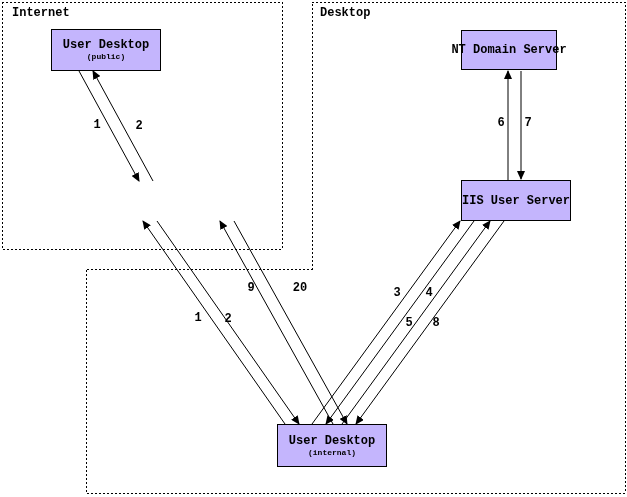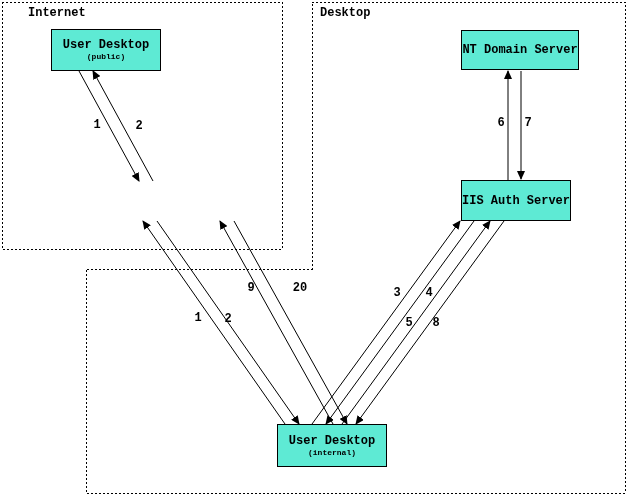--- a/index.html
+++ b/index.html
@@ -4,21 +4,21 @@
 <style>
   html,body{margin:0;padding:0;background:#fff;}
   .stage{
     position:relative;width:627px;height:497px;background:#ffffff;
     font-family:"Liberation Mono","DejaVu Sans Mono",monospace;color:#000;overflow:hidden;
   }
   .stage svg{position:absolute;left:0;top:0;}
   .zone-outline{fill:none;stroke:#000;stroke-width:1;stroke-dasharray:2 2;shape-rendering:crispEdges;}
   .edge-line{stroke:#000;stroke-width:1;fill:none;}
   .node{
-    position:absolute;border:1px solid #000;background:#5eead4;box-sizing:border-box;
+    position:absolute;border:1px solid #000;background:#c4b5fd;box-sizing:border-box;
     display:flex;flex-direction:column;align-items:center;justify-content:center;text-align:center;
   }
   .node-label{font-size:12px;line-height:14px;font-weight:bold;white-space:nowrap;}
   .node-sublabel{font-size:8px;line-height:10px;font-weight:bold;white-space:nowrap;text-align:right;}
   .node-sublabel:empty{display:none;}
   .zone-label{position:absolute;font-size:12px;line-height:14px;font-weight:bold;white-space:nowrap;}
   .edge-label{
     position:absolute;font-size:12px;line-height:12px;font-weight:bold;white-space:nowrap;
     transform:translate(-50%,-50%);
   }
@@ -47,33 +47,33 @@
         <line x1="234" y1="221" x2="347" y2="424" class="edge-line" marker-end="url(#arrowhead)"></line>
         <line x1="508" y1="180" x2="508" y2="71" class="edge-line" marker-end="url(#arrowhead)"></line>
         <line x1="521" y1="71" x2="521" y2="179" class="edge-line" marker-end="url(#arrowhead)"></line>
         <line x1="312" y1="424" x2="460" y2="221" class="edge-line" marker-end="url(#arrowhead)"></line>
         <line x1="474" y1="221" x2="326" y2="424" class="edge-line" marker-end="url(#arrowhead)"></line>
         <line x1="342" y1="424" x2="490" y2="221" class="edge-line" marker-end="url(#arrowhead)"></line>
         <line x1="504" y1="221" x2="356" y2="424" class="edge-line" marker-end="url(#arrowhead)"></line>
       </g>
   </svg>
 
-  <div class="zone-label" style="left: 12px; top: 6px; margin-left: 16px;">Internet</div>
+  <div class="zone-label" style="left: 12px; top: 6px;">Internet</div>
   <div class="zone-label" style="left: 320px; top: 6px;">Desktop</div>
 
   <div class="node" style="left: 51px; top: 29px; width: 110px; height: 42px;">
     <div class="node-label">User Desktop</div>
     <div class="node-sublabel">(public)</div>
   </div>
-  <div class="node" style="left: 461px; top: 30px; width: 118px; height: 40px;">
+  <div class="node" style="left: 461px; top: 30px; width: 96px; height: 40px;">
     <div class="node-label">NT Domain Server</div>
 
   </div>
   <div class="node" style="left: 461px; top: 180px; width: 110px; height: 41px;">
-    <div class="node-label">IIS Auth Server</div>
+    <div class="node-label">IIS User Server</div>
 
   </div>
   <div class="node" style="left: 277px; top: 424px; width: 110px; height: 43px;">
     <div class="node-label">User Desktop</div>
     <div class="node-sublabel">(internal)</div>
   </div>
 
 <div class="edge-label" style="left: 97px; top: 125px;">1</div>
     <div class="edge-label" style="left: 139px; top: 126px;">2</div>
     <div class="edge-label" style="left: 198px; top: 318px;">1</div>

